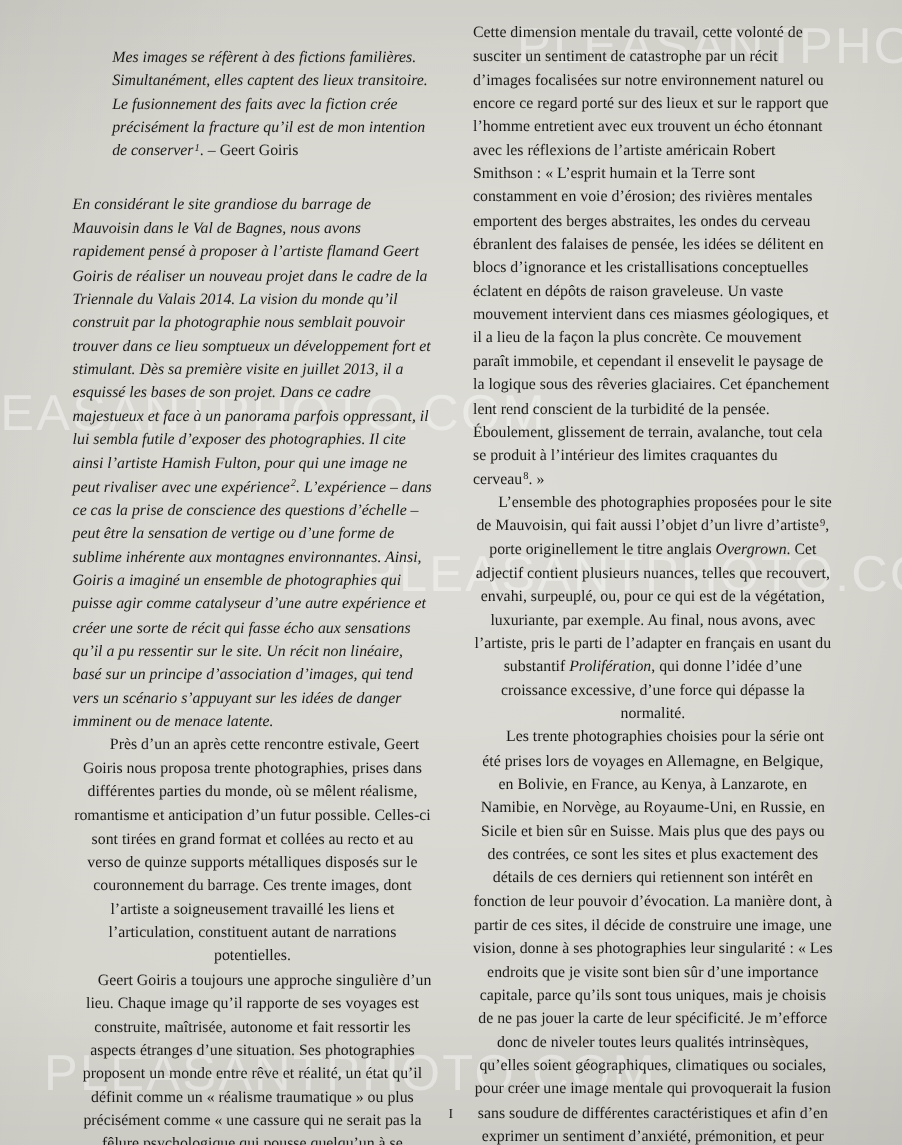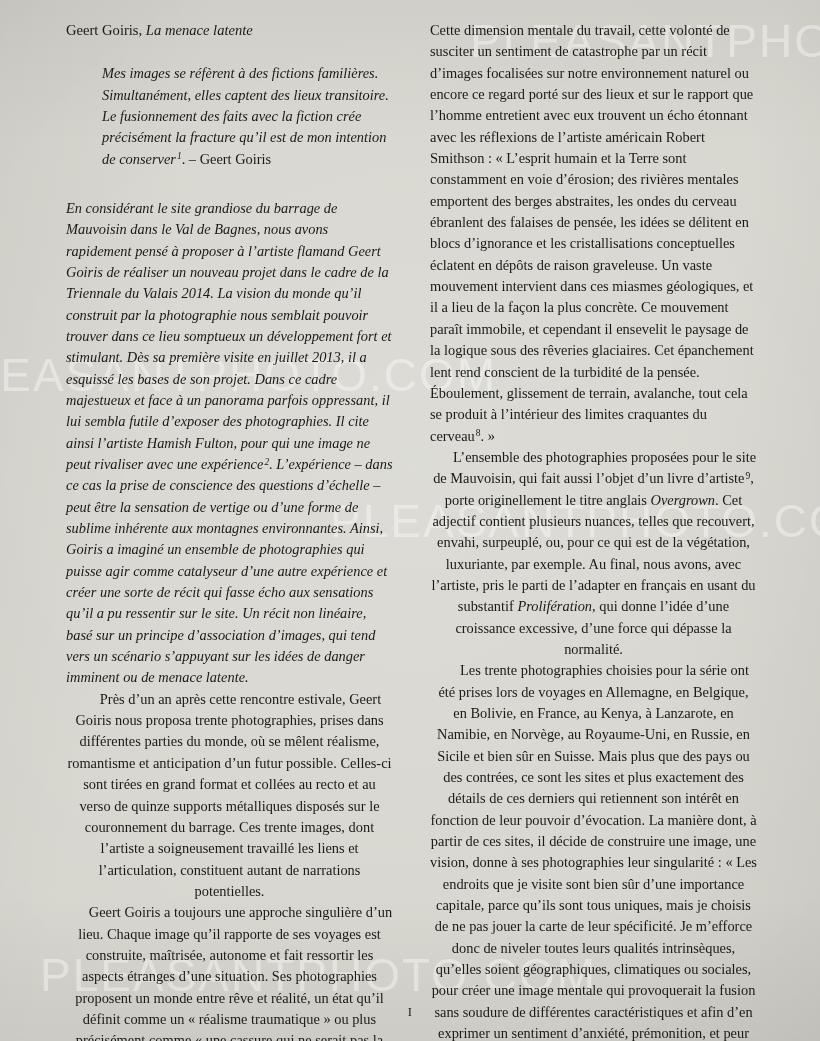--- a/index.html
+++ b/index.html
@@ -124,21 +124,20 @@
   <div class="watermark wm-4">PLEASANTPHOTO.COM</div>
 </div>
 
 <div class="content">
 
   <div class="columns">
 
     <div class="col col-left">
 
       <div class="head-block">
-        <div class="line"><span>Geert Goiris, </span><span class="it">La menace latente</span></div>
       </div>
 
       <div class="epigraph">
         <span>Mes images se réfèrent à des fictions familières. Simultanément, elles captent des lieux transitoire. Le fusionnement des faits avec la fiction crée précisément la fracture qu’il est de mon intention de conserver</span><sup>1</sup><span class="attrib">. – Geert Goiris</span>
       </div>
 
       <div id="left-body">
           <p class="body no-indent first-para"><span>En considérant le site grandiose du barrage de Mauvoisin dans le Val de Bagnes, nous avons rapidement pensé à proposer à l’artiste flamand Geert Goiris de réaliser un nouveau projet dans le cadre de la Triennale du Valais 2014. La vision du monde qu’il construit par la photographie nous semblait pouvoir trouver dans ce lieu somptueux un développement fort et stimulant. Dès sa première visite en juillet 2013, il a esquissé les bases de son projet. Dans ce cadre majestueux et face à un panorama parfois oppressant, il lui sembla futile d’exposer des photographies. Il cite ainsi l’artiste Hamish Fulton, pour qui une image ne peut rivaliser avec une expérience</span><sup>2</sup><span>. L’expérience – dans ce cas la prise de conscience des questions d’échelle – peut être la sensation de vertige ou d’une forme de sublime inhérente aux montagnes environnantes. Ainsi, Goiris a imaginé un ensemble de photographies qui puisse agir comme catalyseur d’une autre expérience et créer une sorte de récit qui fasse écho aux sensations qu’il a pu ressentir sur le site. Un récit non linéaire, basé sur un principe d’association d’images, qui tend vers un scénario s’appuyant sur les idées de danger imminent ou de menace latente.</span></p>
           <p class="body"><span>Près d’un an après cette rencontre estivale, Geert Goiris nous proposa trente photographies, prises dans différentes parties du monde, où se mêlent réalisme, romantisme et anticipation d’un futur possible. Celles-ci sont tirées en grand format et collées au recto et au verso de quinze supports métalliques disposés sur le couronnement du barrage. Ces trente images, dont l’artiste a soigneusement travaillé les liens et l’articulation, constituent autant de narrations potentielles.</span></p>
           <p class="body"><span>Geert Goiris a toujours une approche singulière d’un lieu. Chaque image qu’il rapporte de ses voyages est construite, maîtrisée, autonome et fait ressortir les aspects étranges d’une situation. Ses photographies proposent un monde entre rêve et réalité, un état qu’il définit comme un « réalisme traumatique » ou plus précisément comme « une cassure qui ne serait pas la fêlure psychologique qui pousse quelqu’un à se confronter à une histoire passée non résolue, mais bien le coup d’œil furtif et transitoire sur une autre réalité</span></p>

